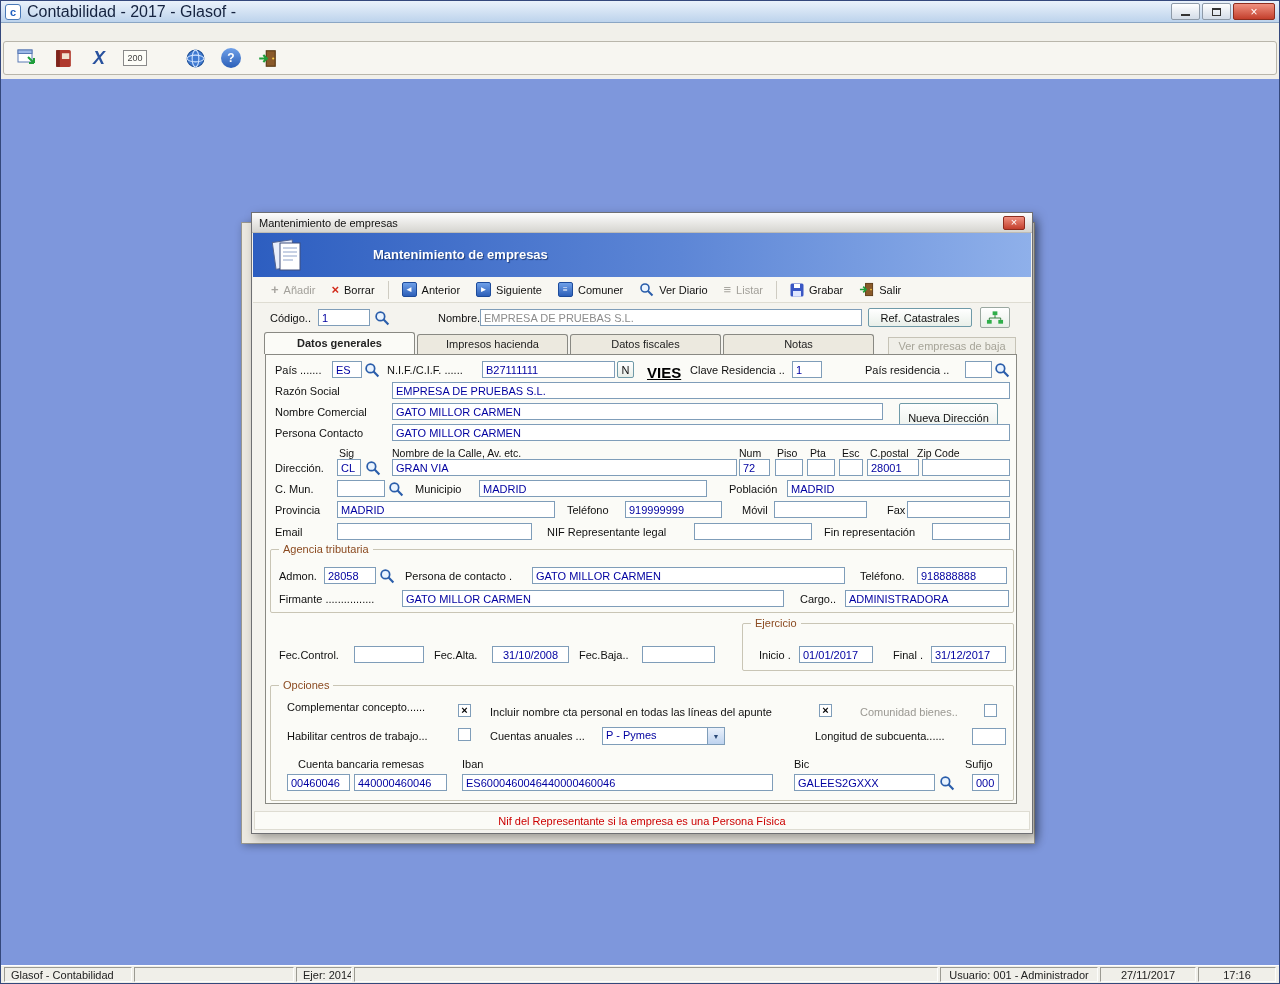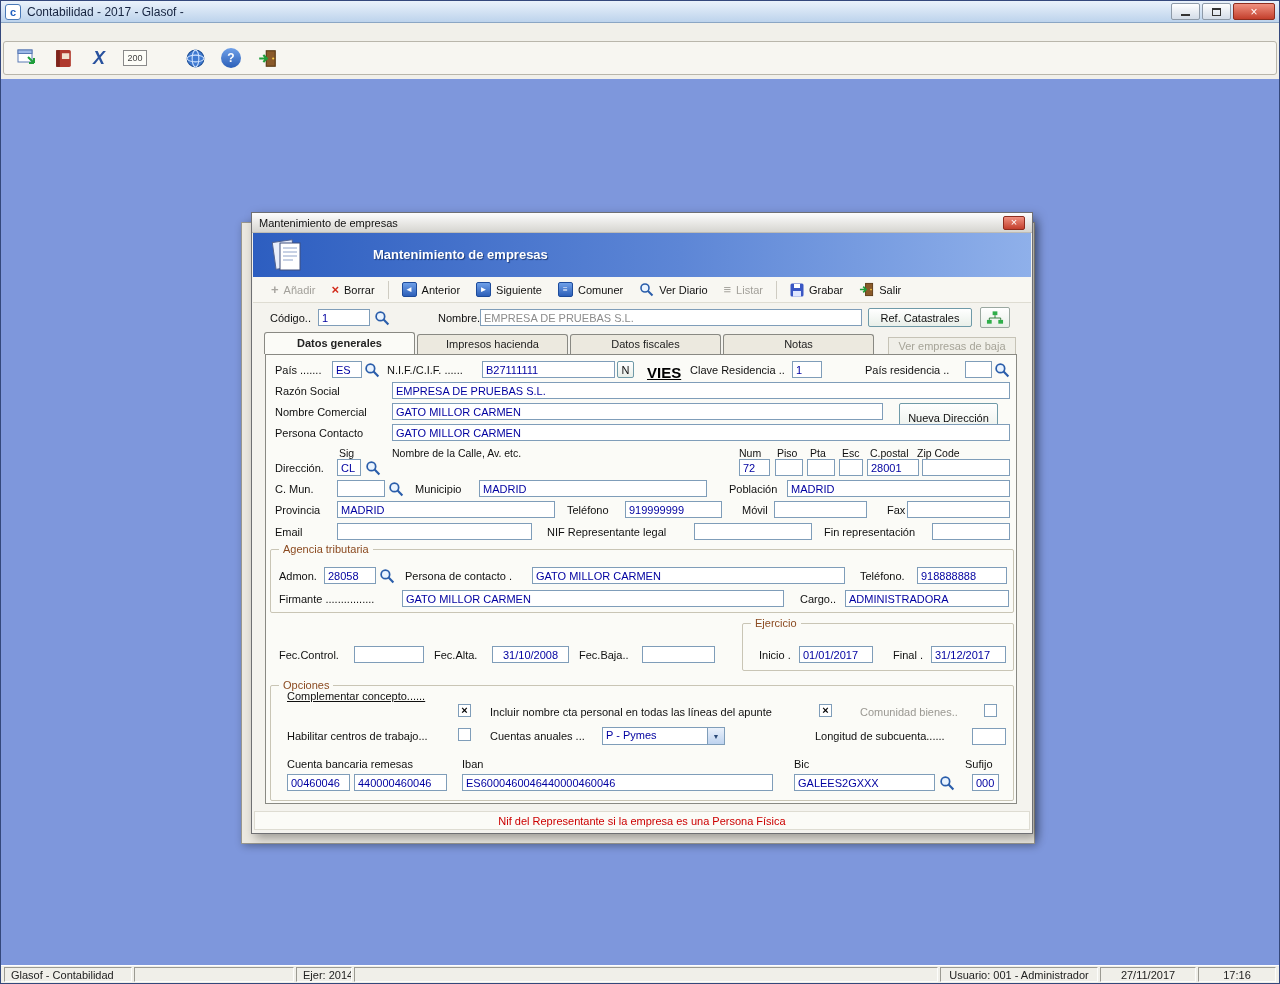--- a/index.html
+++ b/index.html
@@ -6,21 +6,21 @@
   * { box-sizing: border-box; }
   body { margin:0; font-family:"Liberation Sans", sans-serif; background:#555; }
   .screen { position:relative; width:1280px; height:984px; background:#7e97dc; overflow:hidden; border:1px solid #34487c; }
 
   
   .app-titlebar { position:absolute; top:0; left:0; right:0; height:22px;
     background:linear-gradient(#eaf2fb,#bdd3ec); border-bottom:1px solid #8ba6c4;
     display:flex; align-items:center; padding:0 4px; }
   .app-icon { width:16px; height:16px; background:#fff; border:1px solid #4a7ab8; border-radius:3px;
     color:#1f5fbf; font-weight:bold; font-size:11px; display:flex; align-items:center; justify-content:center; }
-  .app-title { font-size:12px; color:#15233f; margin-left:6px; }
+  .app-title { font-size:16px; color:#15233f; margin-left:6px; }
   .winbtns { margin-left:auto; display:flex; gap:2px; }
   .winbtn { width:29px; height:17px; border:1px solid #8e9aa8; border-radius:2px;
     background:linear-gradient(#ffffff,#d3dce8); display:flex; align-items:center; justify-content:center; font-size:10px; color:#333; }
   .winbtn.close { width:42px; background:linear-gradient(#f09180,#c33f2c); border-color:#8d2c1e; color:#fff; font-size:12px; }
   .minbar { width:9px; border-bottom:2px solid #333; height:8px; }
   .maxbox { width:9px; height:8px; border:1px solid #333; border-top-width:2px; }
 
   
   .chrome { position:absolute; top:22px; left:0; right:0; height:56px; background:#f1f0ea; }
   .toolstrip { position:absolute; top:18px; left:2px; right:2px; height:34px;
@@ -333,20 +333,21 @@
     <span class="lbl small" style="left:665px; top:234px;">Zip Code</span>
 
     <span class="lbl" style="left:23px; top:249px;">Dirección.</span>
     <input class="inp" style="left: 85px; top: 246px; width: 24px;" value="CL">
     <span class="lupa" style="left:113px; top:247px;">
       <svg width="16" height="16" viewBox="0 0 15 15">
           <circle cx="6" cy="6" r="4" fill="#eaf4ff" stroke="#2a5daa" stroke-width="1.6"></circle>
           <line x1="9" y1="9" x2="13.5" y2="13.5" stroke="#2a5daa" stroke-width="2"></line>
         </svg>
     </span>
+    <input class="inp" style="left: 140px; top: 246px; width: 345px;" value="GRAN VIA">
     <input class="inp" style="left: 487px; top: 246px; width: 31px;" value="72">
     <input class="inp" style="left: 523px; top: 246px; width: 28px;" value="">
     <input class="inp" style="left: 555px; top: 246px; width: 28px;" value="">
     <input class="inp" style="left: 587px; top: 246px; width: 24px;" value="">
     <input class="inp" style="left: 615px; top: 246px; width: 52px;" value="28001">
     <input class="inp" style="left: 670px; top: 246px; width: 88px;" value="">
 
     <span class="lbl" style="left:23px; top:270px;">C. Mun.</span>
     <input class="inp" style="left: 85px; top: 267px; width: 48px;" value="">
     <span class="lupa" style="left:136px; top:268px;">
@@ -407,38 +408,38 @@
       <span class="grp-title">Ejercicio</span>
     </div>
     <span class="lbl" style="left:507px; top:436px;">Inicio .</span>
     <input class="inp" style="left: 547px; top: 433px; width: 74px;" value="01/01/2017">
     <span class="lbl" style="left:641px; top:436px;">Final .</span>
     <input class="inp" style="left: 679px; top: 433px; width: 75px;" value="31/12/2017">
 
     <div class="grp" style="left:18px; top:472px; width:744px; height:116px;">
       <span class="grp-title">Opciones</span>
     </div>
-    <span class="lbl" style="left:35px; top:477px;text-decoration:underline;">Complementar concepto......</span>
+    <span class="lbl" style="left:35px; top:488px;">Complementar concepto......</span>
     <span class="chk" style="left:206px; top:491px;">×</span>
     <span class="lbl" style="left:238px; top:493px;">Incluir nombre cta personal en todas las líneas del apunte</span>
     <span class="chk" style="left:567px; top:491px;">×</span>
     <span class="lbl gray" style="left:608px; top:493px;">Comunidad bienes..</span>
     <span class="chk" style="left:732px; top:491px;"></span>
 
     <span class="lbl" style="left:35px; top:517px;">Habilitar centros de trabajo...</span>
     <span class="chk" style="left:206px; top:515px;"></span>
     <span class="lbl" style="left:238px; top:517px;">Cuentas anuales ...</span>
     <span class="sel" style="left:350px; top:514px; width:123px;">
       <span class="sel-text">P - Pymes</span>
       <span class="sel-btn">▼</span>
     </span>
     <span class="lbl" style="left:563px; top:517px;">Longitud de subcuenta......</span>
     <input class="inp right" style="left: 720px; top: 515px; width: 27px; padding-left: 29px;" value="10">
 
-    <span class="lbl" style="left:35px; top:545px;">Cuenta bancaria remesas</span>
+    <span class="lbl" style="left:46px; top:545px;">Cuenta bancaria remesas</span>
     <span class="lbl" style="left:210px; top:545px;">Iban</span>
     <span class="lbl" style="left:542px; top:545px;">Bic</span>
     <span class="lbl" style="left:713px; top:545px;">Sufijo</span>
 
     <input class="inp" style="left: 35px; top: 561px; width: 63px;" value="00460046">
     <input class="inp" style="left: 102px; top: 561px; width: 93px;" value="440000460046">
     <input class="inp" style="left: 210px; top: 561px; width: 311px;" value="ES6000460046440000460046">
     <input class="inp" style="left: 542px; top: 561px; width: 141px;" value="GALEES2GXXX">
     <span class="lupa" style="left:687px; top:562px;">
       <svg width="16" height="16" viewBox="0 0 15 15">

